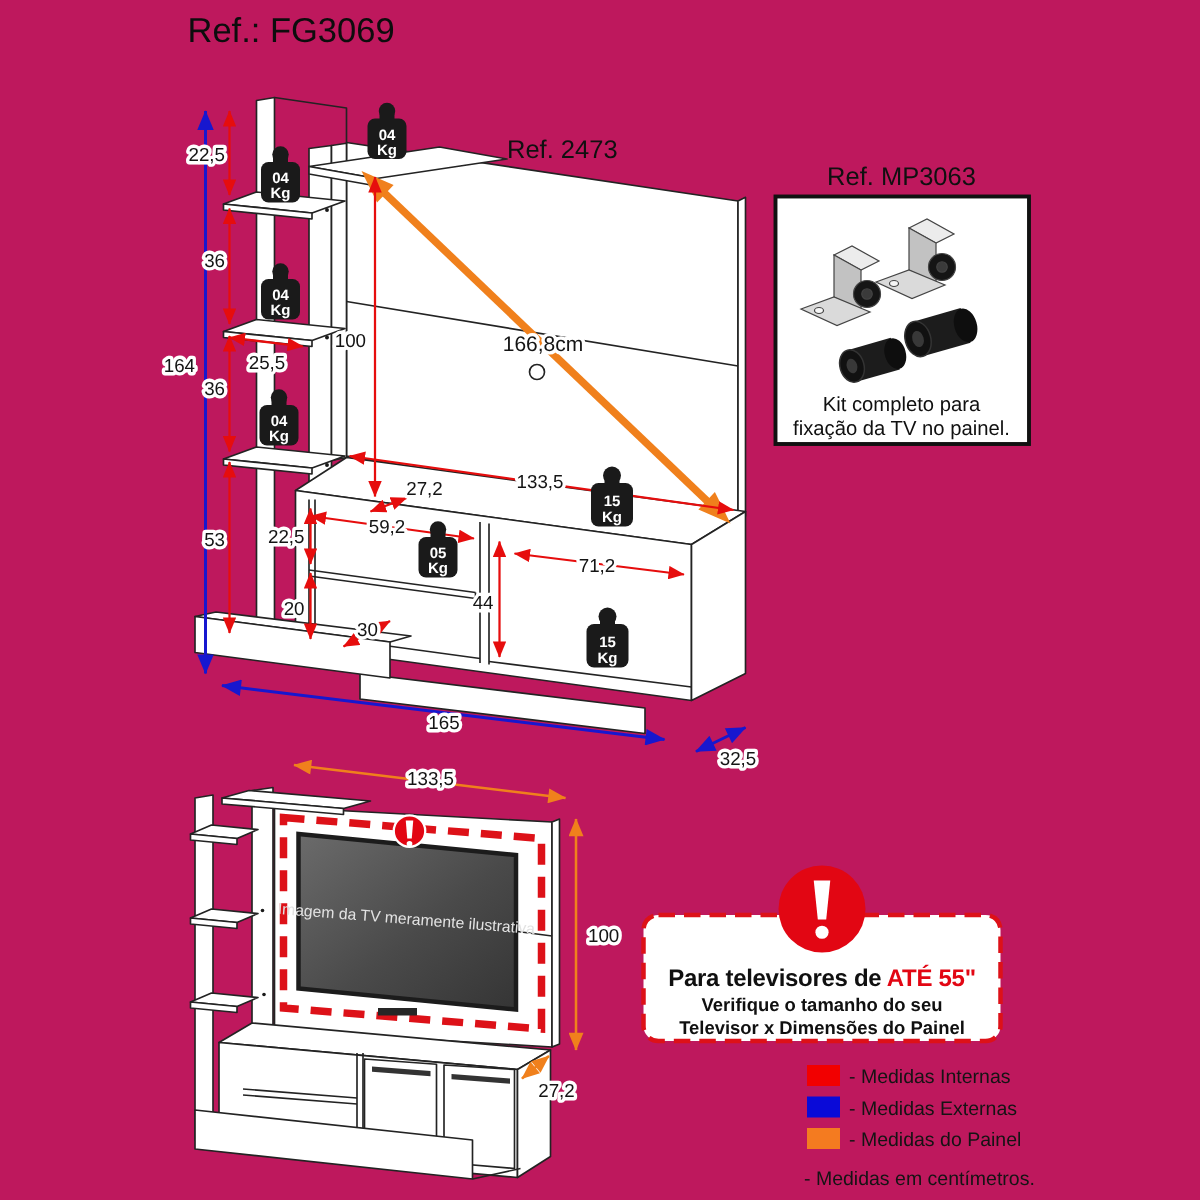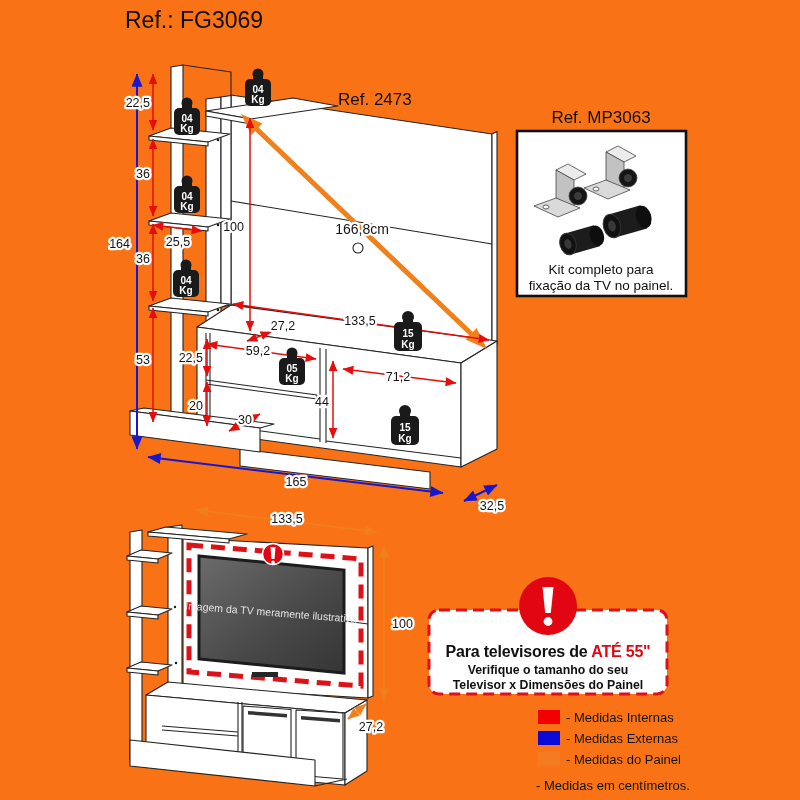--- a/index.html
+++ b/index.html
@@ -1,16 +1,16 @@
 <!DOCTYPE html>
 <html><head>
 <meta charset="utf-8">
 <style>
   html,body{margin:0;padding:0;background:#fff;}
-  .stage{position:relative;width:800px;height:800px;background:#f97316;overflow:hidden;
+  .stage{position:relative;width:800px;height:800px;background:#be185d;overflow:hidden;
          font-family:"Liberation Sans", sans-serif;}
   svg text{font-family:"Liberation Sans", sans-serif;}
   .ln   {fill:#fff;stroke:#232323;stroke-width:1.1;stroke-linejoin:round;}
   .lnf  {fill:none;stroke:#232323;stroke-width:1.1;stroke-linejoin:round;}
   .dk   {fill:#1a1a1a;stroke:none;}
   .dim-red {stroke:#e60d0d;stroke-width:1.5;fill:none;}
   .dim-blue{stroke:#1717cf;stroke-width:2;fill:none;}
   .dim-or  {stroke:#f0801c;stroke-width:1.7;fill:none;}
   .t-dim{font-size:12.5px;fill:#141414;paint-order:stroke;stroke:#fff;stroke-width:4.5px;
          stroke-linejoin:round;}

